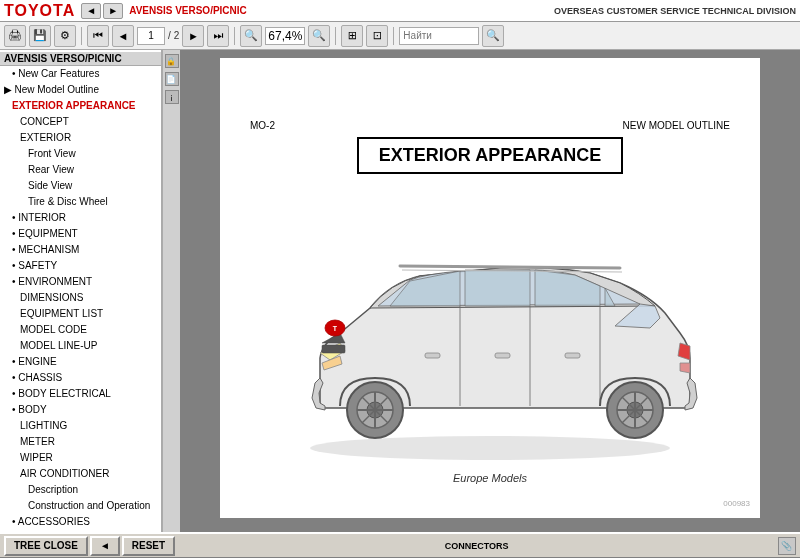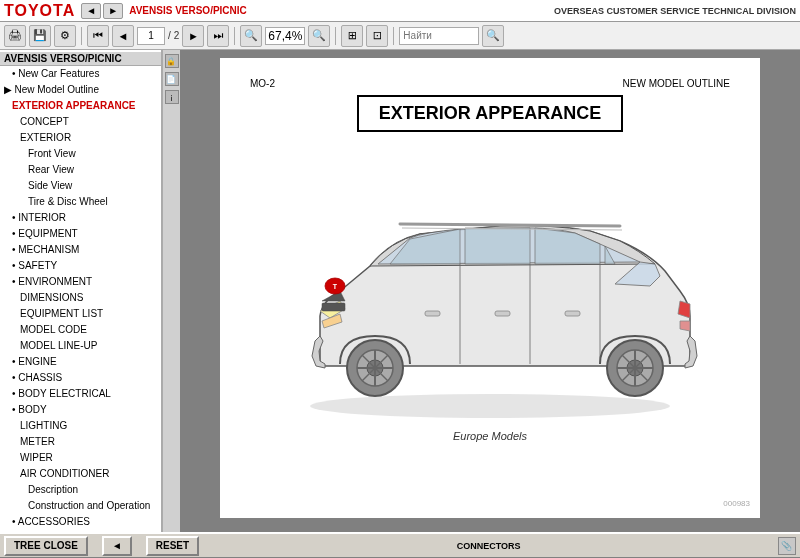--- a/index.html
+++ b/index.html
@@ -43,21 +43,21 @@
     .car-svg-container { width: 460px; height: 280px; margin: 0 auto; }
     .doc-caption { text-align: center; font-size: 11px; font-style: italic; margin-top: 4px; color: #333; }
     .doc-img-num { position: absolute; bottom: 10px; right: 10px; font-size: 8px; color: #aaa; }
 
     
     #right-icons { width: 18px; background: #d0d0d0; border-left: 1px solid #aaa; display: flex; flex-direction: column; align-items: center; padding: 4px 0; gap: 4px; }
     .right-icon { width: 14px; height: 14px; background: #bbb; border: 1px solid #888; display: flex; align-items: center; justify-content: center; font-size: 8px; cursor: pointer; }
 
     
     #bottombar { height: 26px; background: #d4d0c8; border-top: 2px solid #fff; border-bottom: 1px solid #808080; display: flex; align-items: center; justify-content: space-between; padding: 0 4px; }
-    #bottom-left { display: flex; gap: 14px; }
+    #bottom-left { display: flex; gap: 2px; }
     .bottom-btn { height: 20px; padding: 0 8px; background: #d4d0c8; border: 2px solid; border-color: #fff #808080 #808080 #fff; font-size: 10px; font-weight: bold; cursor: pointer; display: flex; align-items: center; gap: 3px; }
     #connectors-label { font-size: 9px; font-weight: bold; color: #000; padding: 0 4px; }
     .bottom-right-icons { display: flex; gap: 2px; }
     .bottom-icon { width: 18px; height: 18px; background: #c8c8c8; border: 1px solid #888; display: flex; align-items: center; justify-content: center; font-size: 9px; cursor: pointer; }
   </style>
 </head>
 <body>
 
 <div id="header">
   <div id="header-left">
@@ -135,21 +135,21 @@
   </div>
 
   <div id="right-icons">
     <div class="right-icon">🔒</div>
     <div class="right-icon">📄</div>
     <div class="right-icon">ℹ</div>
   </div>
 
   <div id="content">
     <div id="document-page">
-      <div style="display:flex; justify-content:space-between; margin-bottom:2px;">
+      <div style="display:flex; justify-content:space-between; margin-bottom:2px;margin-top:42px;">
         <span style="font-size:10px;">MO-2</span>
         <span style="font-size:10px;">NEW MODEL OUTLINE</span>
       </div>
       <div class="doc-title-wrapper">
         <div class="doc-title-box">EXTERIOR APPEARANCE</div>
       </div>
 
       <div class="car-svg-container">
         <svg viewBox="0 0 460 280" width="460" height="280" xmlns="http://www.w3.org/2000/svg">
 

